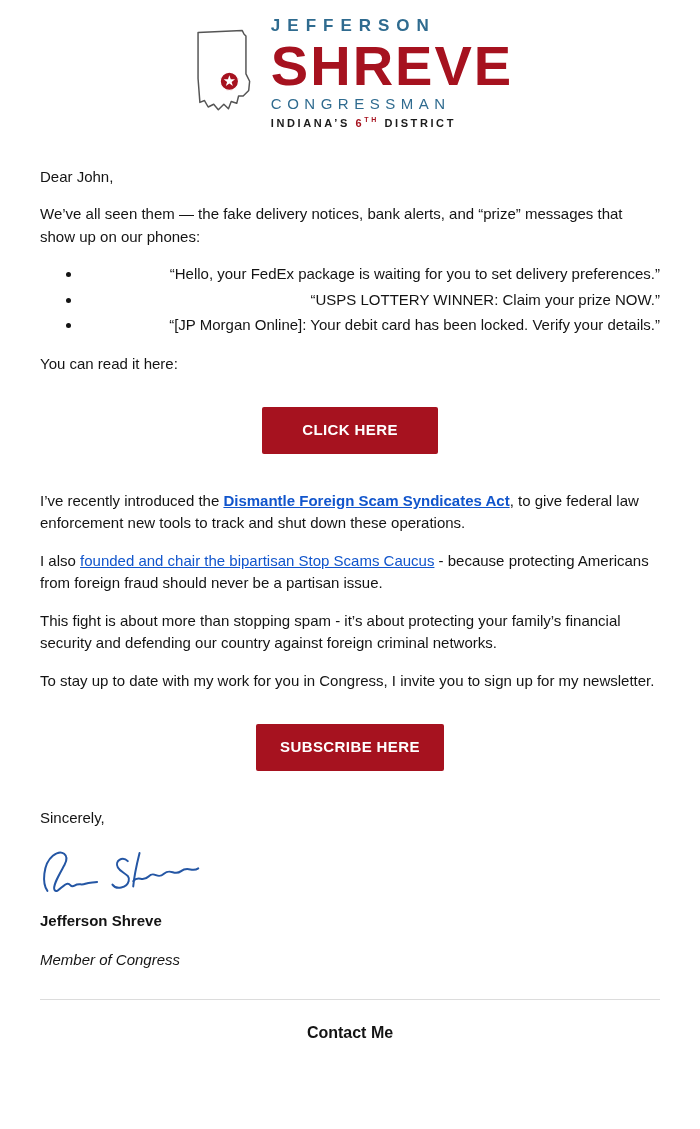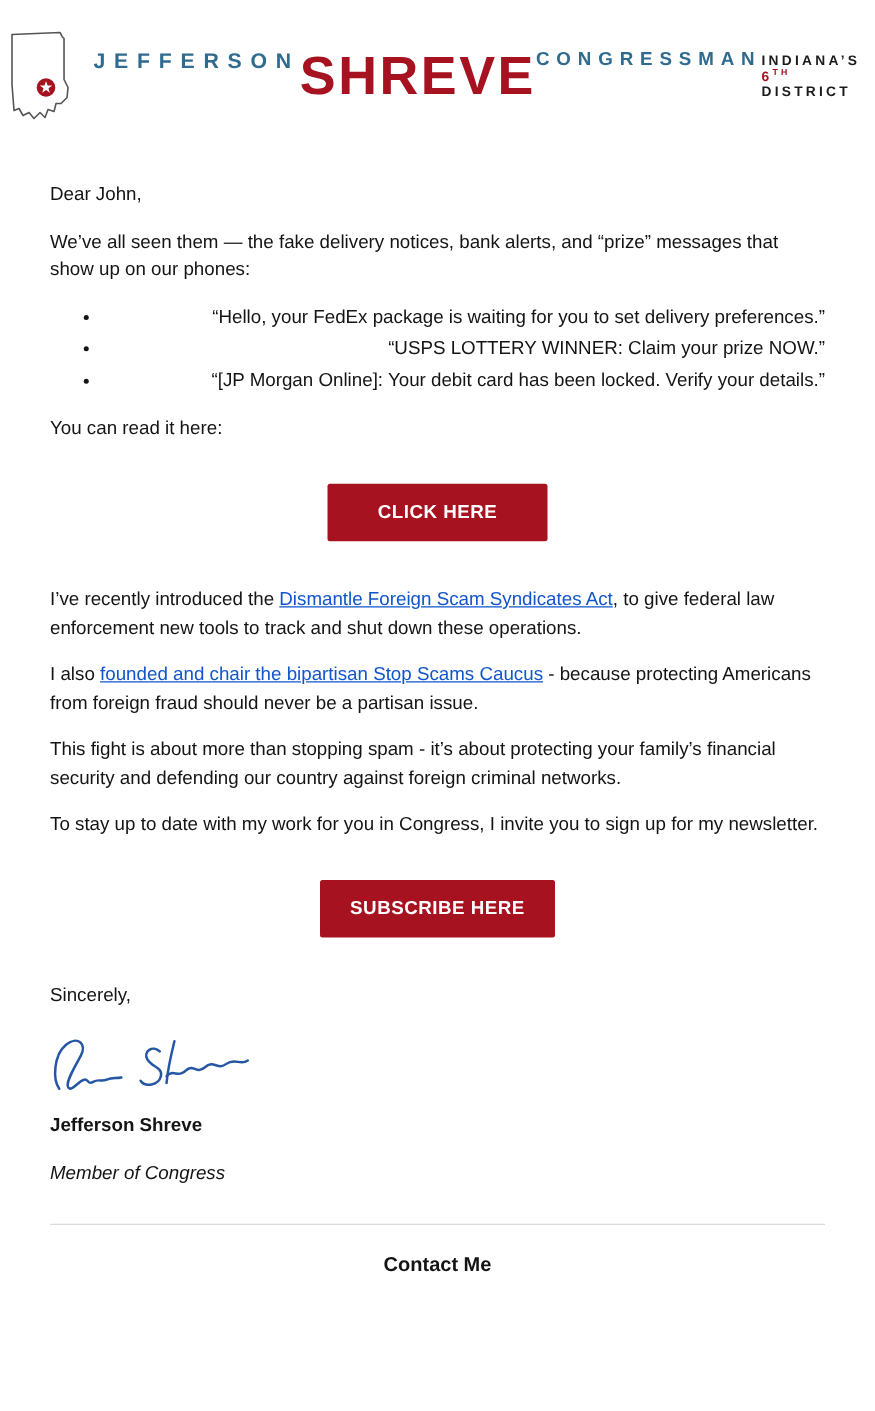--- a/index.html
+++ b/index.html
@@ -14,35 +14,35 @@
     width:700px;
     background:#ffffff;
     color:#141414;
     font-family:"Liberation Sans","DejaVu Sans",sans-serif;
   }
   .email{padding:10px 0 28px;}
 
   
   .logo{display:flex;justify-content:center;align-items:center;gap:14px;padding:6px 0 22px;}
   .indiana{width:70px;height:92px;}
-  .logo-text{display:flex;flex-direction:row;align-items:flex-start;}
+  .logo-text{display:flex;flex-direction:column;align-items:flex-start;}
   .lg-jeff{font-size:17px;font-weight:600;letter-spacing:7px;color:var(--logo-blue);}
-  .lg-shreve{font-size:43px;font-weight:800;letter-spacing:2px;color:var(--accent-red);line-height:1.02;margin:1px 0;}
-  .lg-cong{font-size:15px;font-weight:700;letter-spacing:5.5px;color:var(--logo-blue);}
+  .lg-shreve{font-size:56px;font-weight:800;letter-spacing:2px;color:var(--accent-red);line-height:1.02;margin:1px 0;}
+  .lg-cong{font-size:15px;font-weight:400;letter-spacing:5.5px;color:var(--logo-blue);}
   .lg-dist{font-size:11px;font-weight:700;letter-spacing:2.6px;color:#1b1b1b;margin-top:4px;}
   .dist-red{color:var(--accent-red);}
   .lg-dist sup{font-size:7px;}
 
   
   .content{padding:0 40px;font-size:15px;line-height:1.5;}
   .content p{margin:15px 0;}
   ul.scams{margin:14px 0 16px;padding-left:42px;text-align:right;}
   ul.scams li{margin:3px 0;}
   .link{color:var(--link-blue);text-decoration:underline;cursor:pointer;}
-  .link.bold{font-weight:400;text-align:right;}
+  .link.bold{font-weight:700;text-align:right;}
 
   .btn-row{text-align:center;margin:32px 0 36px;}
   .btn{
     display:inline-block;
     background:var(--accent-red);
     color:#fff;
     font-weight:700;
     font-size:15px;
     letter-spacing:.4px;
     padding:12px 24px;

